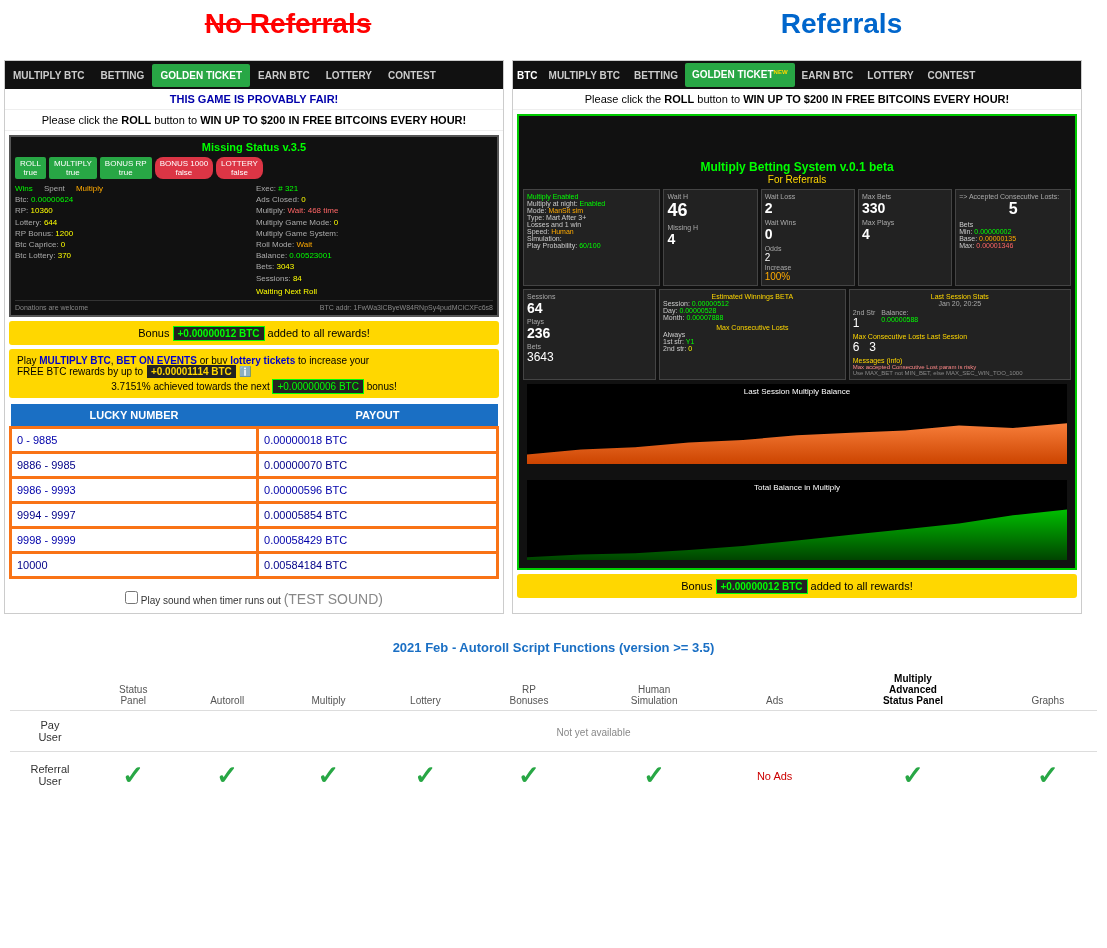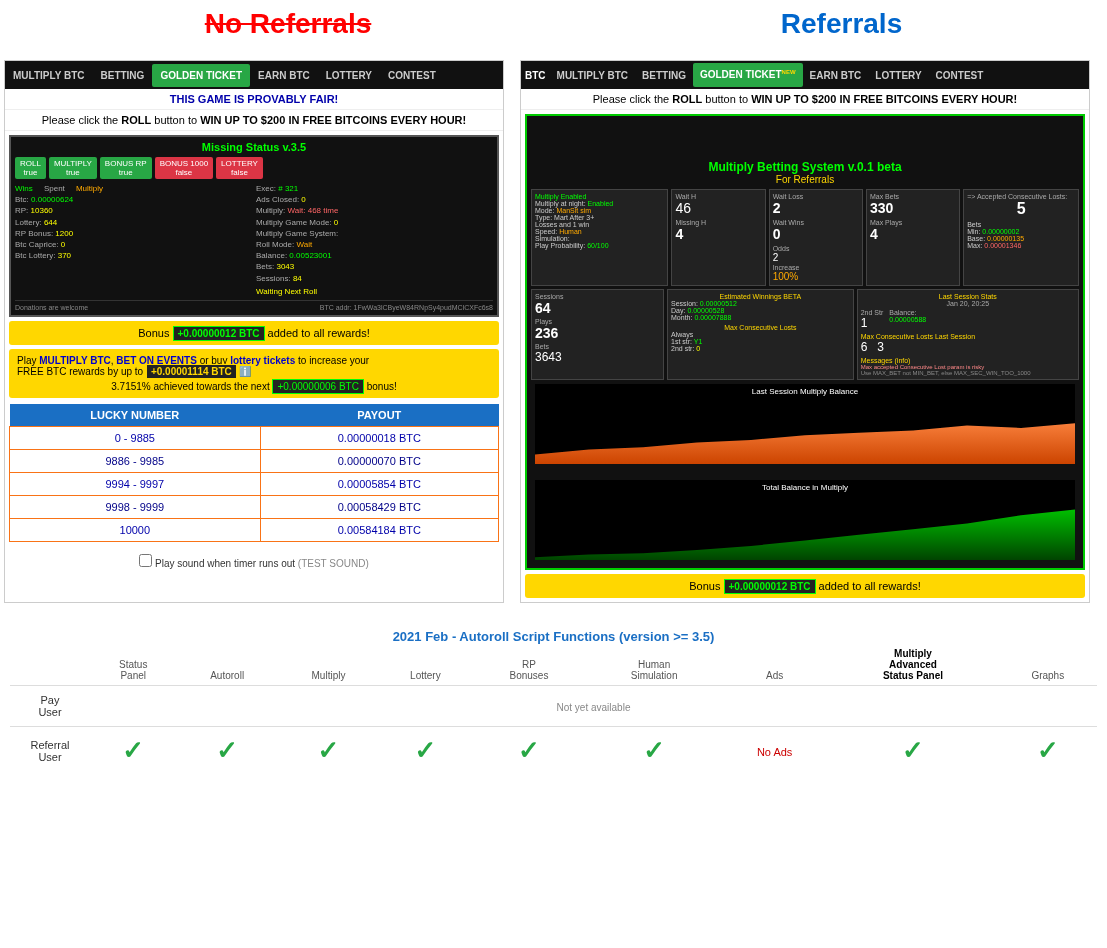--- a/index.html
+++ b/index.html
@@ -21,21 +21,21 @@
     }
     .referrals-title {
       color: #0066cc;
       font-size: 28px;
       font-weight: bold;
     }
 
     
     .panels {
       display: flex;
-      gap: 16px;
+      gap: 8px;
       padding: 16px 4px;
     }
 
     
     .left-panel {
       width: 500px;
       border: 1px solid #ccc;
       background: #fff;
     }
 
@@ -118,21 +118,21 @@
       font-size: 8px;
       border-radius: 2px;
       cursor: pointer;
     }
     .btn-red {
       background: #dc3545;
       color: #fff;
       border: none;
       padding: 2px 5px;
       font-size: 8px;
-      border-radius: 2px;
+      border-radius: 8px;
       cursor: pointer;
     }
     .autoroll-inner {
       display: flex;
       gap: 4px;
     }
     .autoroll-left {
       flex: 1;
     }
     .autoroll-right {
@@ -229,35 +229,34 @@
       font-size: 11px;
     }
     .lucky-table th {
       background: #1a6fc4;
       color: #fff;
       padding: 5px;
       text-align: center;
       font-weight: bold;
     }
     .lucky-table td {
-      border: 1px solid #f97316;
+      border: 3px solid #f97316;
       padding: 5px;
-      text-align: center;
     }
     .lucky-table tr:nth-child(odd) td { color: #00a; }
     .lucky-table tr:nth-child(even) td { color: #008; }
 
     
     .sound-row {
       text-align: center;
       font-size: 10px;
       padding: 6px;
       color: #333;
     }
-    .sound-row .test-sound { color: #888; font-size: 10px; text-align: right; }
+    .sound-row .test-sound { color: #888; font-size: 14px; text-align: right; }
 
     
     .chart-area {
       margin: 4px;
       background: #000;
       height: 80px;
       position: relative;
       overflow: hidden;
     }
     .chart-label {
@@ -291,20 +290,21 @@
 
     
     .comparison-section {
       padding: 10px 10px 0 10px;
     }
     .comparison-header {
       text-align: center;
       color: #1a6fc4;
       font-size: 13px;
       font-weight: bold;
+      margin-bottom: 14px;
     }
 
     .comparison-table {
       width: 100%;
       border-collapse: collapse;
     }
     .comparison-table th {
       text-align: center;
       font-size: 10px;
       color: #555;
@@ -490,20 +490,24 @@
       <tbody>
         <tr>
           <td>0 - 9885</td>
           <td>0.00000018 BTC</td>
         </tr>
         <tr>
           <td>9886 - 9985</td>
           <td>0.00000070 BTC</td>
         </tr>
         <tr>
+          <td>9986 - 9993</td>
+          <td>0.00000596 BTC</td>
+        </tr>
+        <tr>
           <td>9994 - 9997</td>
           <td>0.00005854 BTC</td>
         </tr>
         <tr>
           <td>9998 - 9999</td>
           <td>0.00058429 BTC</td>
         </tr>
         <tr>
           <td>10000</td>
           <td>0.00584184 BTC</td>
@@ -546,21 +550,21 @@
           <div>Mode: <span style="color:#fa0">ManSit sim</span></div>
           <div>Type: Mart After 3+</div>
           <div>Losses and 1 win</div>
           <div>Speed: <span style="color:#fa0">Human</span></div>
           <div>Simulation:</div>
           <div>Play Probability: <span class="stat-green">60/100</span></div>
         </div>
 
         <div style="background:#222; border:1px solid #444; padding:3px; font-size:7px; color:#ccc; flex:0.8;">
           <div style="color:#aaa;">Wait H</div>
-          <div style="font-size:14px; color:#fff; font-weight:normal;">46</div>
+          <div style="font-size:18px; color:#fff; font-weight:bold;">46</div>
           <div style="margin-top:3px; color:#aaa;">Missing H</div>
           <div style="font-size:14px; color:#fff; font-weight:bold;">4</div>
         </div>
 
         <div style="background:#222; border:1px solid #444; padding:3px; font-size:7px; color:#ccc; flex:0.8;">
           <div style="color:#aaa;">Wait Loss</div>
           <div style="font-size:14px; color:#fff; font-weight:bold;">2</div>
           <div style="margin-top:3px; color:#aaa;">Wait Wins</div>
           <div style="font-size:14px; color:#fff; font-weight:bold;">0</div>
           <div style="margin-top:3px; color:#aaa;">Odds</div>

